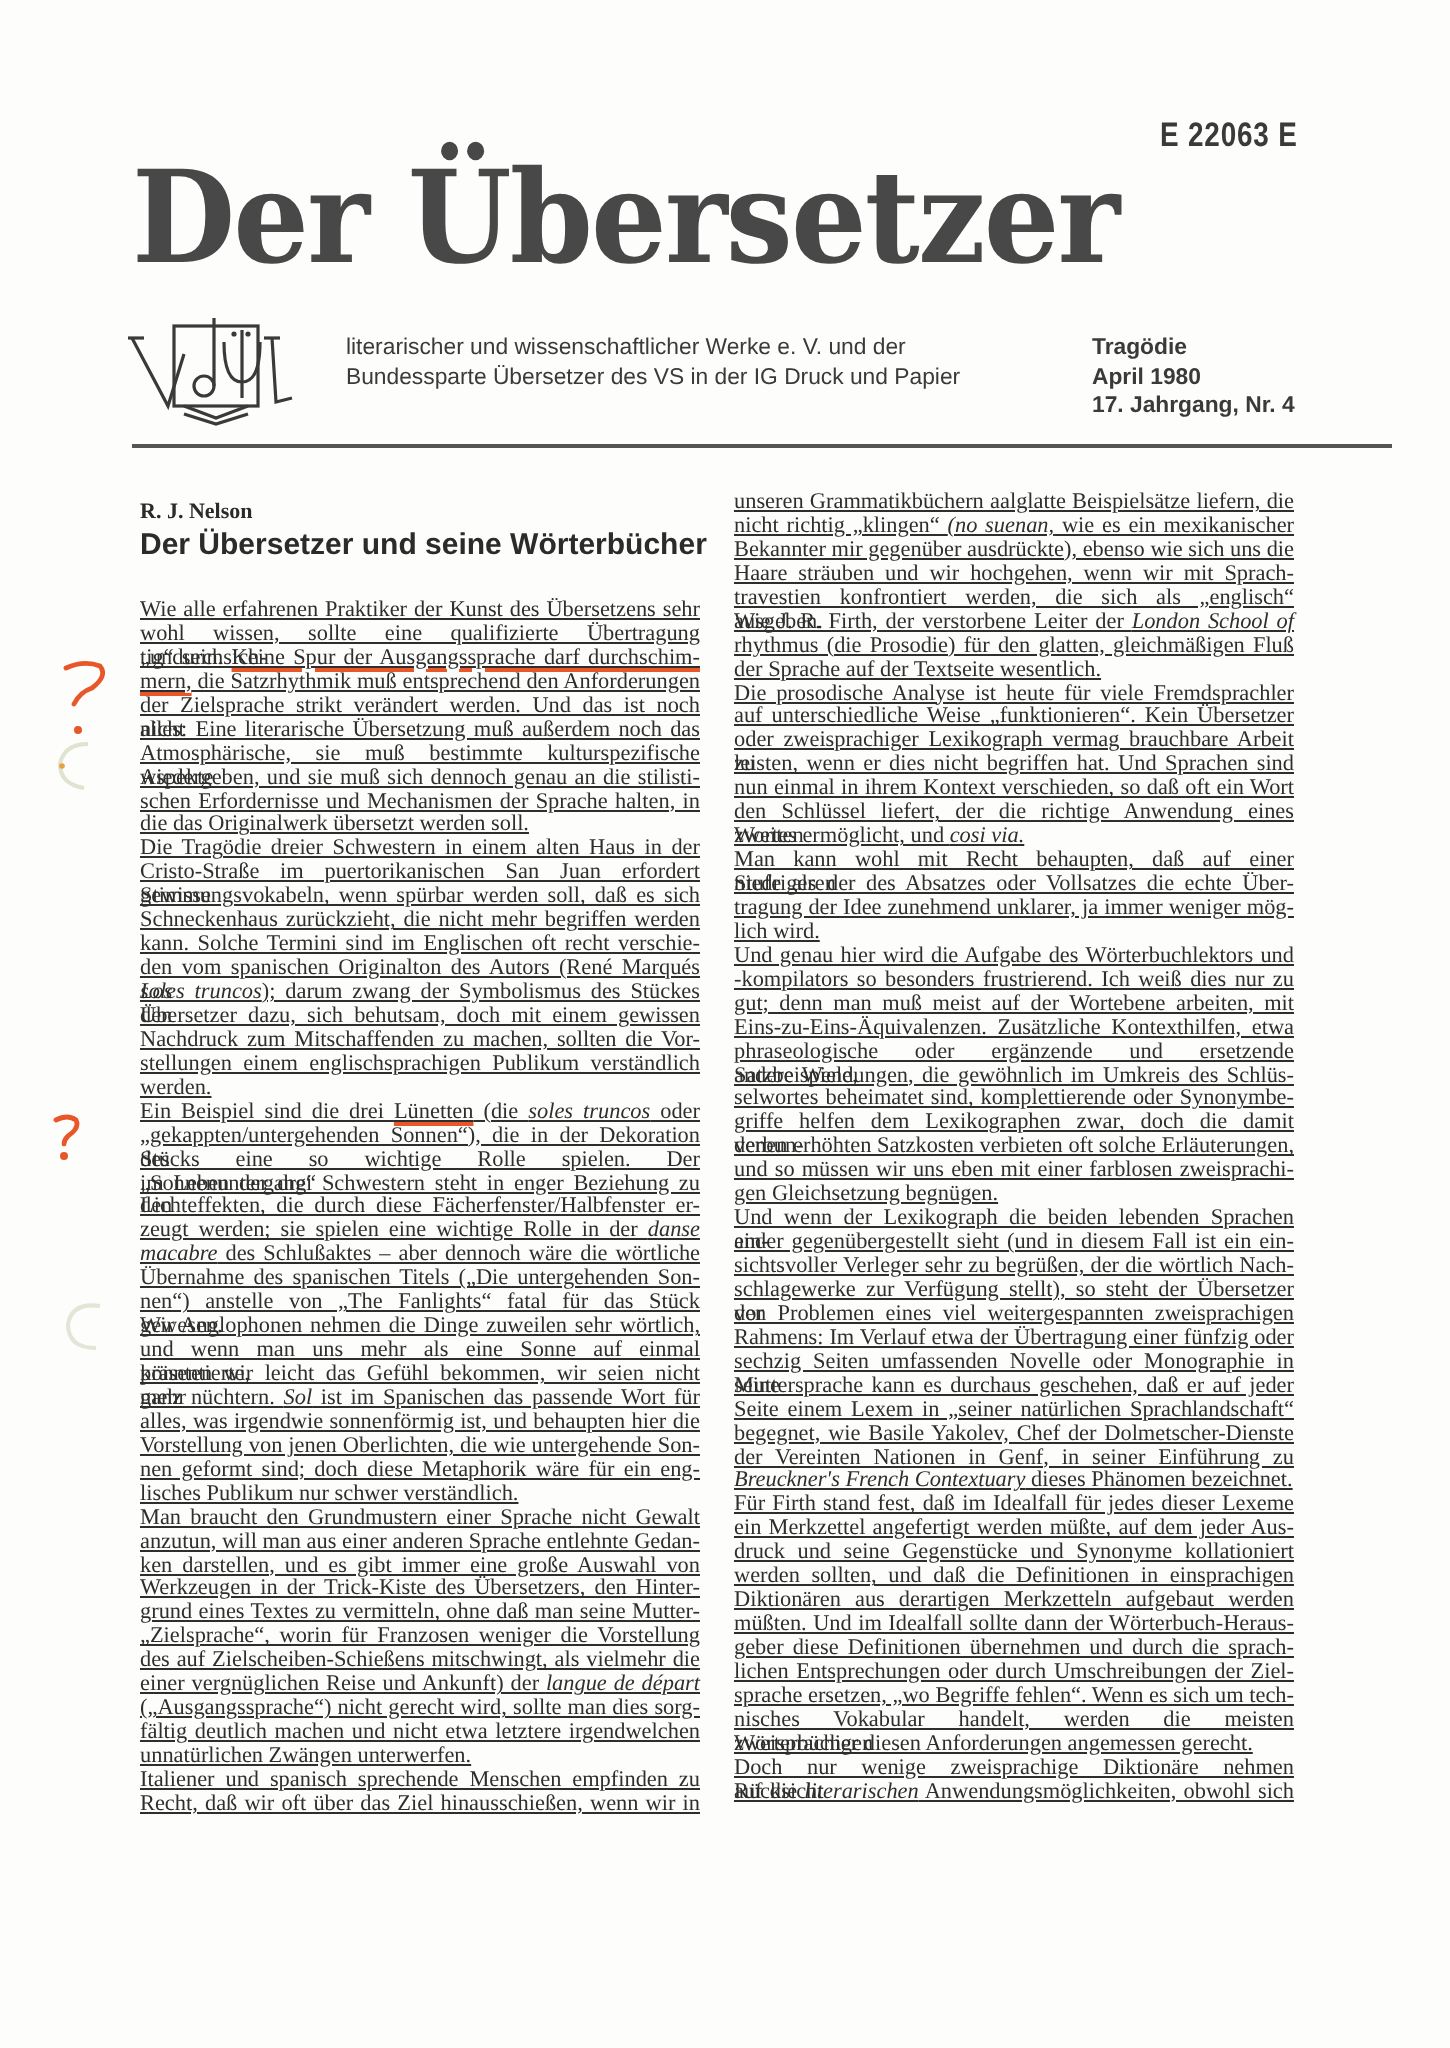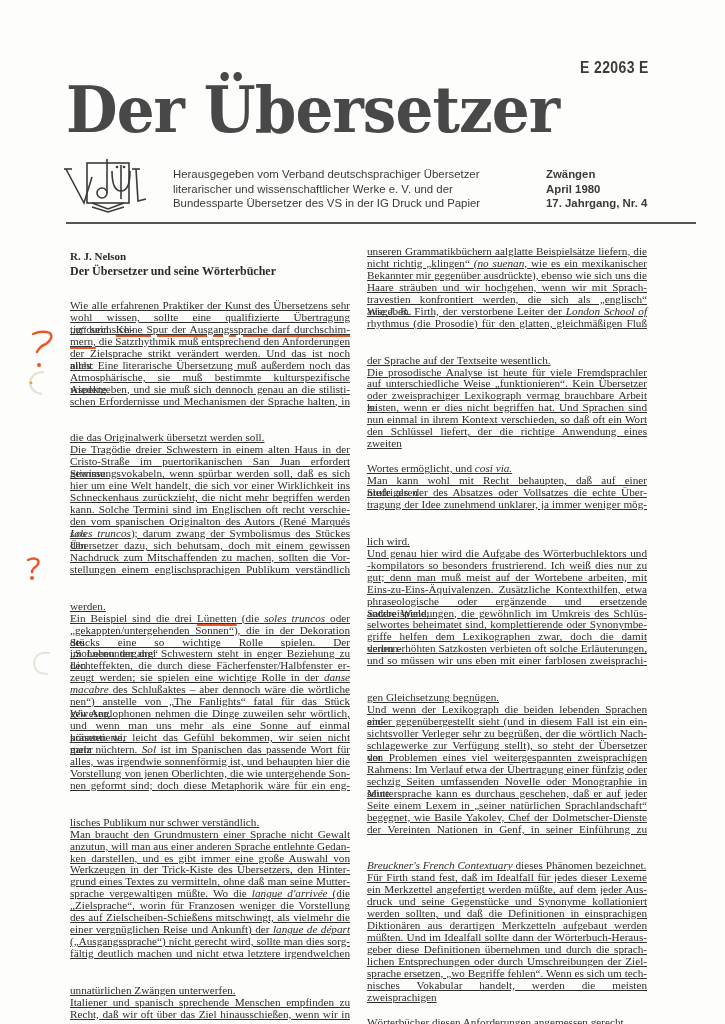--- a/index.html
+++ b/index.html
@@ -38,35 +38,35 @@
     position: absolute; left: 66px; top: 222px; width: 630px; height: 2px;
     background: #555;
   }
   .author {
     position: absolute; left: 70px; top: 250px;
     font-family: Liberation Serif, serif; font-weight: bold;
     font-size: 11px; color: #2b2b2b;
   }
   .article-title {
     position: absolute; left: 70px; top: 264px;
-    font-family: Liberation Serif, serif; font-weight: bold;
-    font-size: 12px; color: #2b2b2b; white-space: nowrap;
+    font-family: Liberation Sans, sans-serif; font-weight: bold;
+    font-size: 15px; color: #2b2b2b; white-space: nowrap;
   }
   .col {
     position: absolute; width: 280px;
     font-family: "Liberation Serif", serif; font-size: 11.2px;
     line-height: 11.95px; color: #2e2e2e; text-decoration: underline;
   }
   .col.left { left: 70px; top: 300px; }
   .col.right { left: 367px; top: 246px; }
   .ln {
     display: block; text-align: justify; text-align-last: justify;
     white-space: nowrap; overflow: visible; height: 11.95px;
   }
-  .ln.last { text-align-last: left; margin-top: 25px; }
+  .ln.last { text-align-last: left; }
   .ln > span { white-space: normal; }
   .ln-inner { display: block; text-align: justify; text-align-last: justify; white-space: normal; }
   .ln.last .ln-inner { text-align-last: left; }
   i { font-style: italic; }
   .ul { text-decoration: underline; text-decoration-color: #e8572a; text-decoration-thickness: 1.5px; text-underline-offset: 2px; }
   .mark { position: absolute; }
 </style>
 </head>
 <body>
 
@@ -87,27 +87,26 @@
     <path d="M74 12 L76 44 L84 42"></path>
     <path d="M70 12 L78 12"></path>
   </g>
   <g fill="#3a3a3a">
     <circle cx="55" cy="10" r="1.3"></circle>
     <circle cx="62" cy="10" r="1.3"></circle>
   </g>
 </svg>
 
 <div class="publisher">
-  <div>Herausgegeben vom Verband deutschsprachiger Übersetzer</div>
   <div>literarischer und wissenschaftlicher Werke e. V. und der</div>
   <div>Bundessparte Übersetzer des VS in der IG Druck und Papier</div>
 </div>
 
 <div class="issue">
-  <div>Zwängen</div>
+  <div>Tragödie</div>
   <div>April 1980</div>
   <div>17. Jahrgang, Nr. 4</div>
 </div>
 
 <div class="rule"></div>
 
 <div class="author">R. J. Nelson</div>
 <div class="article-title">Der Übersetzer und seine Wörterbücher</div>
 
 <div class="col left">
@@ -144,23 +143,20 @@
     <div class="ln">
       <span class="ln-inner">Die Tragödie dreier Schwestern in einem alten Haus in der</span>
     </div>
     <div class="ln">
       <span class="ln-inner">Cristo-Straße im puertorikanischen San Juan erfordert gewisse</span>
     </div>
     <div class="ln">
       <span class="ln-inner">Stimmungsvokabeln, wenn spürbar werden soll, daß es sich</span>
     </div>
     <div class="ln">
-      <span class="ln-inner">hier um eine Welt handelt, die sich vor einer Wirklichkeit ins</span>
-    </div>
-    <div class="ln">
       <span class="ln-inner">Schneckenhaus zurückzieht, die nicht mehr begriffen werden</span>
     </div>
     <div class="ln">
       <span class="ln-inner">kann. Solche Termini sind im Englischen oft recht verschie-</span>
     </div>
     <div class="ln">
       <span class="ln-inner">den vom spanischen Originalton des Autors (René Marqués <i>Los</i></span>
     </div>
     <div class="ln">
       <span class="ln-inner"><i>soles truncos</i>); darum zwang der Symbolismus des Stückes den</span>
@@ -192,20 +188,23 @@
     <div class="ln">
       <span class="ln-inner">Lichteffekten, die durch diese Fächerfenster/Halbfenster er-</span>
     </div>
     <div class="ln">
       <span class="ln-inner">zeugt werden; sie spielen eine wichtige Rolle in der <i>danse</i></span>
     </div>
     <div class="ln">
       <span class="ln-inner"><i>macabre</i> des Schlußaktes – aber dennoch wäre die wörtliche</span>
     </div>
     <div class="ln">
+      <span class="ln-inner">Übernahme des spanischen Titels („Die untergehenden Son-</span>
+    </div>
+    <div class="ln">
       <span class="ln-inner">nen“) anstelle von „The Fanlights“ fatal für das Stück gewesen.</span>
     </div>
     <div class="ln">
       <span class="ln-inner">Wir Anglophonen nehmen die Dinge zuweilen sehr wörtlich,</span>
     </div>
     <div class="ln">
       <span class="ln-inner">und wenn man uns mehr als eine Sonne auf einmal präsentierte,</span>
     </div>
     <div class="ln">
       <span class="ln-inner">könnten wir leicht das Gefühl bekommen, wir seien nicht mehr</span>
@@ -232,23 +231,20 @@
       <span class="ln-inner">anzutun, will man aus einer anderen Sprache entlehnte Gedan-</span>
     </div>
     <div class="ln">
       <span class="ln-inner">ken darstellen, und es gibt immer eine große Auswahl von</span>
     </div>
     <div class="ln">
       <span class="ln-inner">Werkzeugen in der Trick-Kiste des Übersetzers, den Hinter-</span>
     </div>
     <div class="ln">
       <span class="ln-inner">grund eines Textes zu vermitteln, ohne daß man seine Mutter-</span>
-    </div>
-    <div class="ln">
-      <span class="ln-inner">sprache vergewaltigen müßte. Wo die <i>langue d'arrivée</i> (die</span>
     </div>
     <div class="ln">
       <span class="ln-inner">„Zielsprache“, worin für Franzosen weniger die Vorstellung</span>
     </div>
     <div class="ln">
       <span class="ln-inner">des auf Zielscheiben-Schießens mitschwingt, als vielmehr die</span>
     </div>
     <div class="ln">
       <span class="ln-inner">einer vergnüglichen Reise und Ankunft) der <i>langue de départ</i></span>
     </div>

